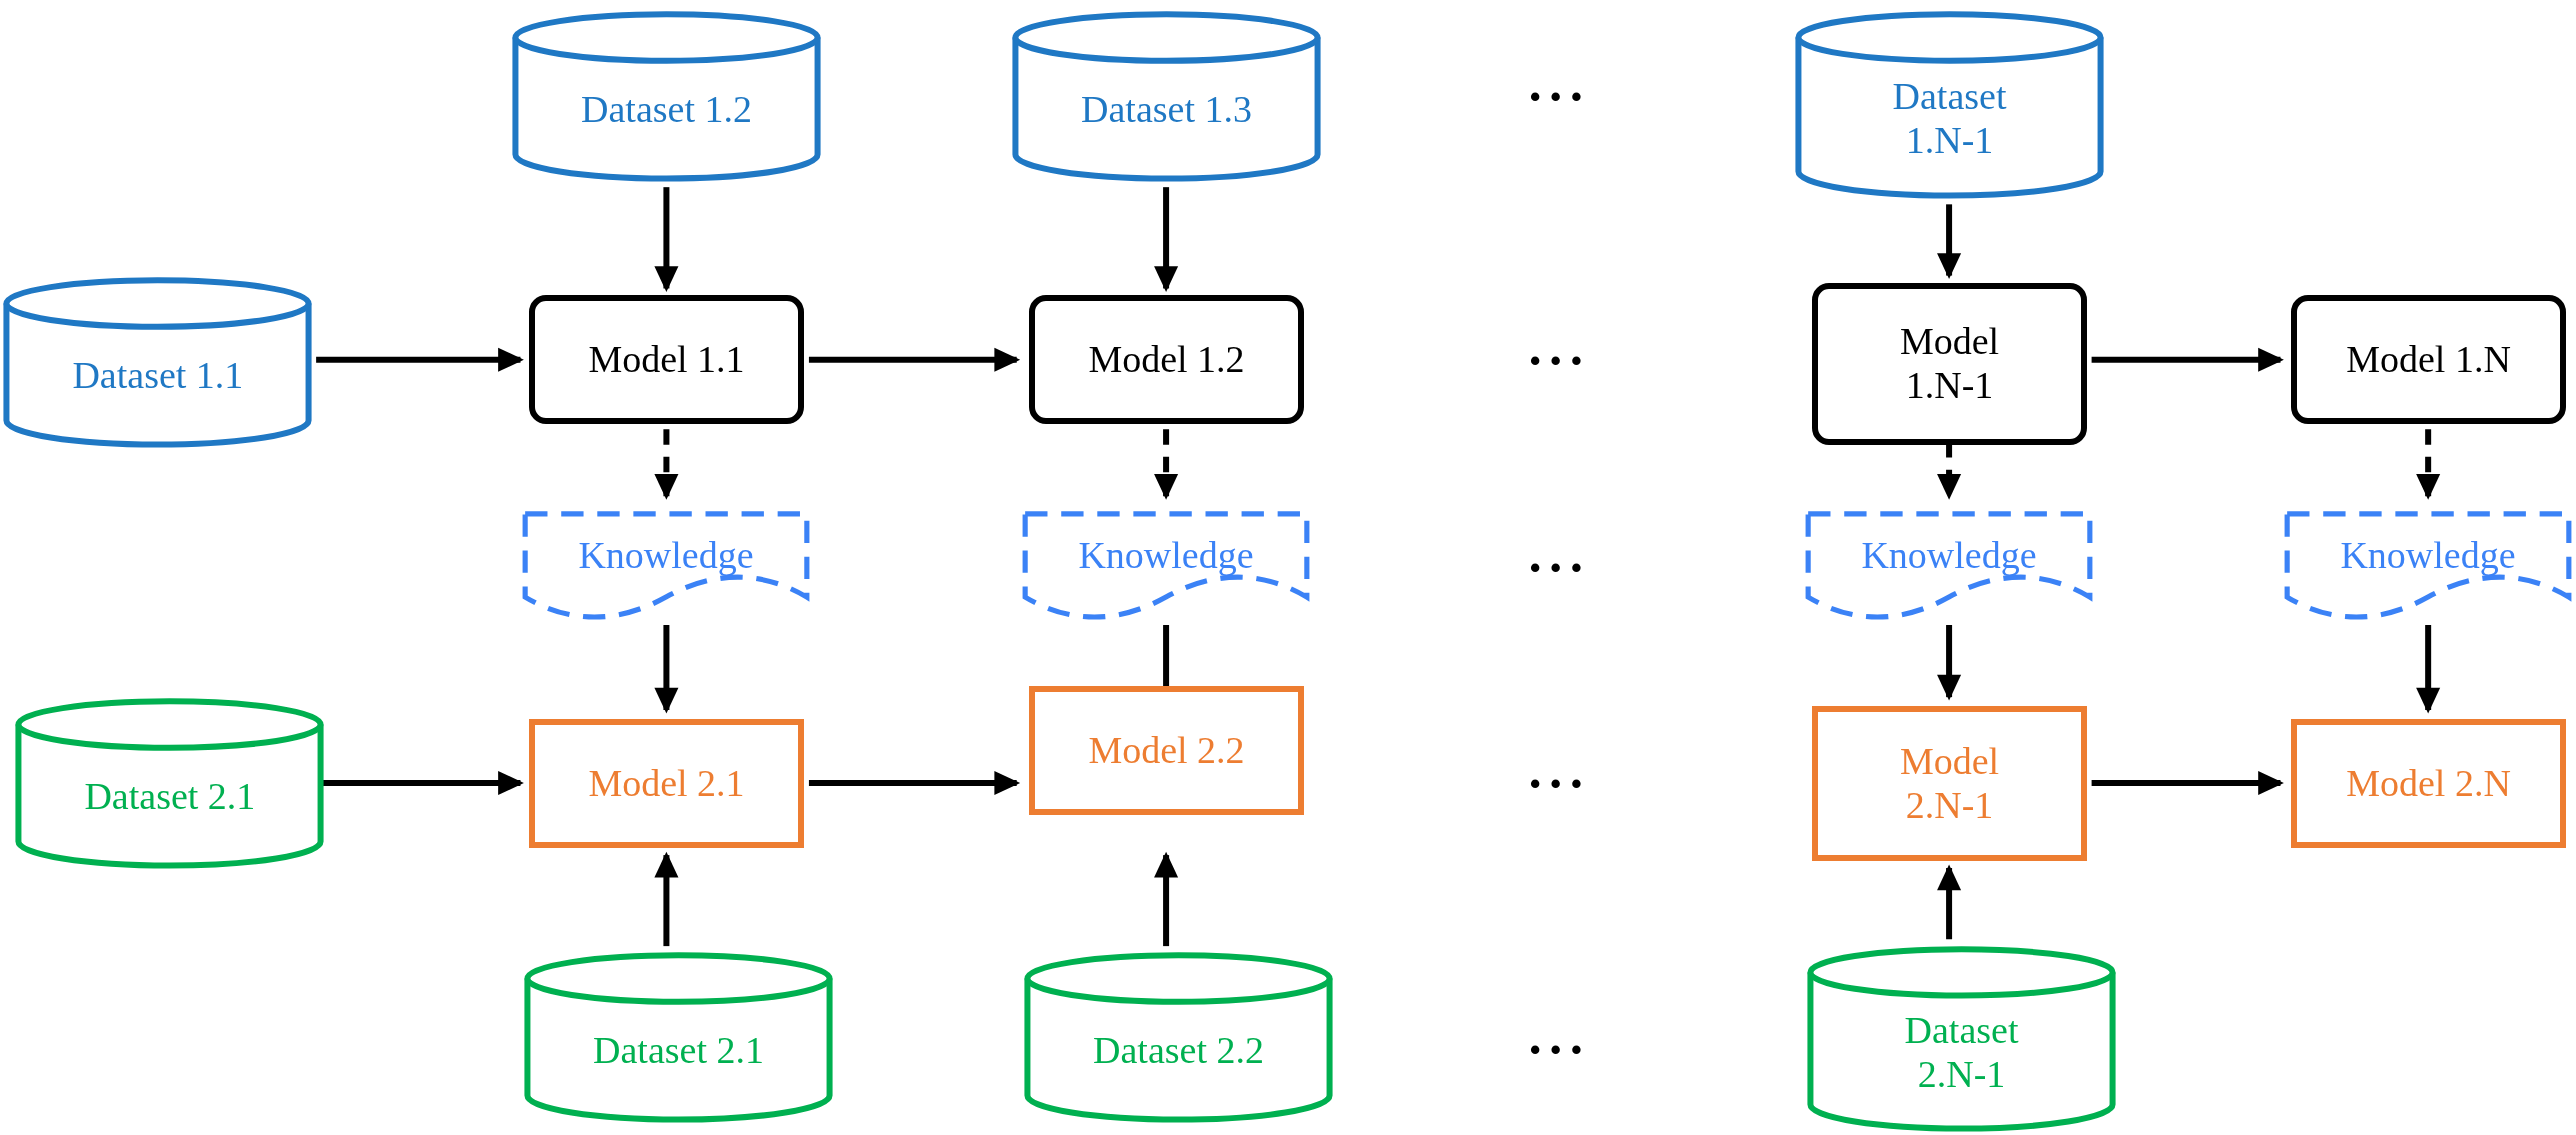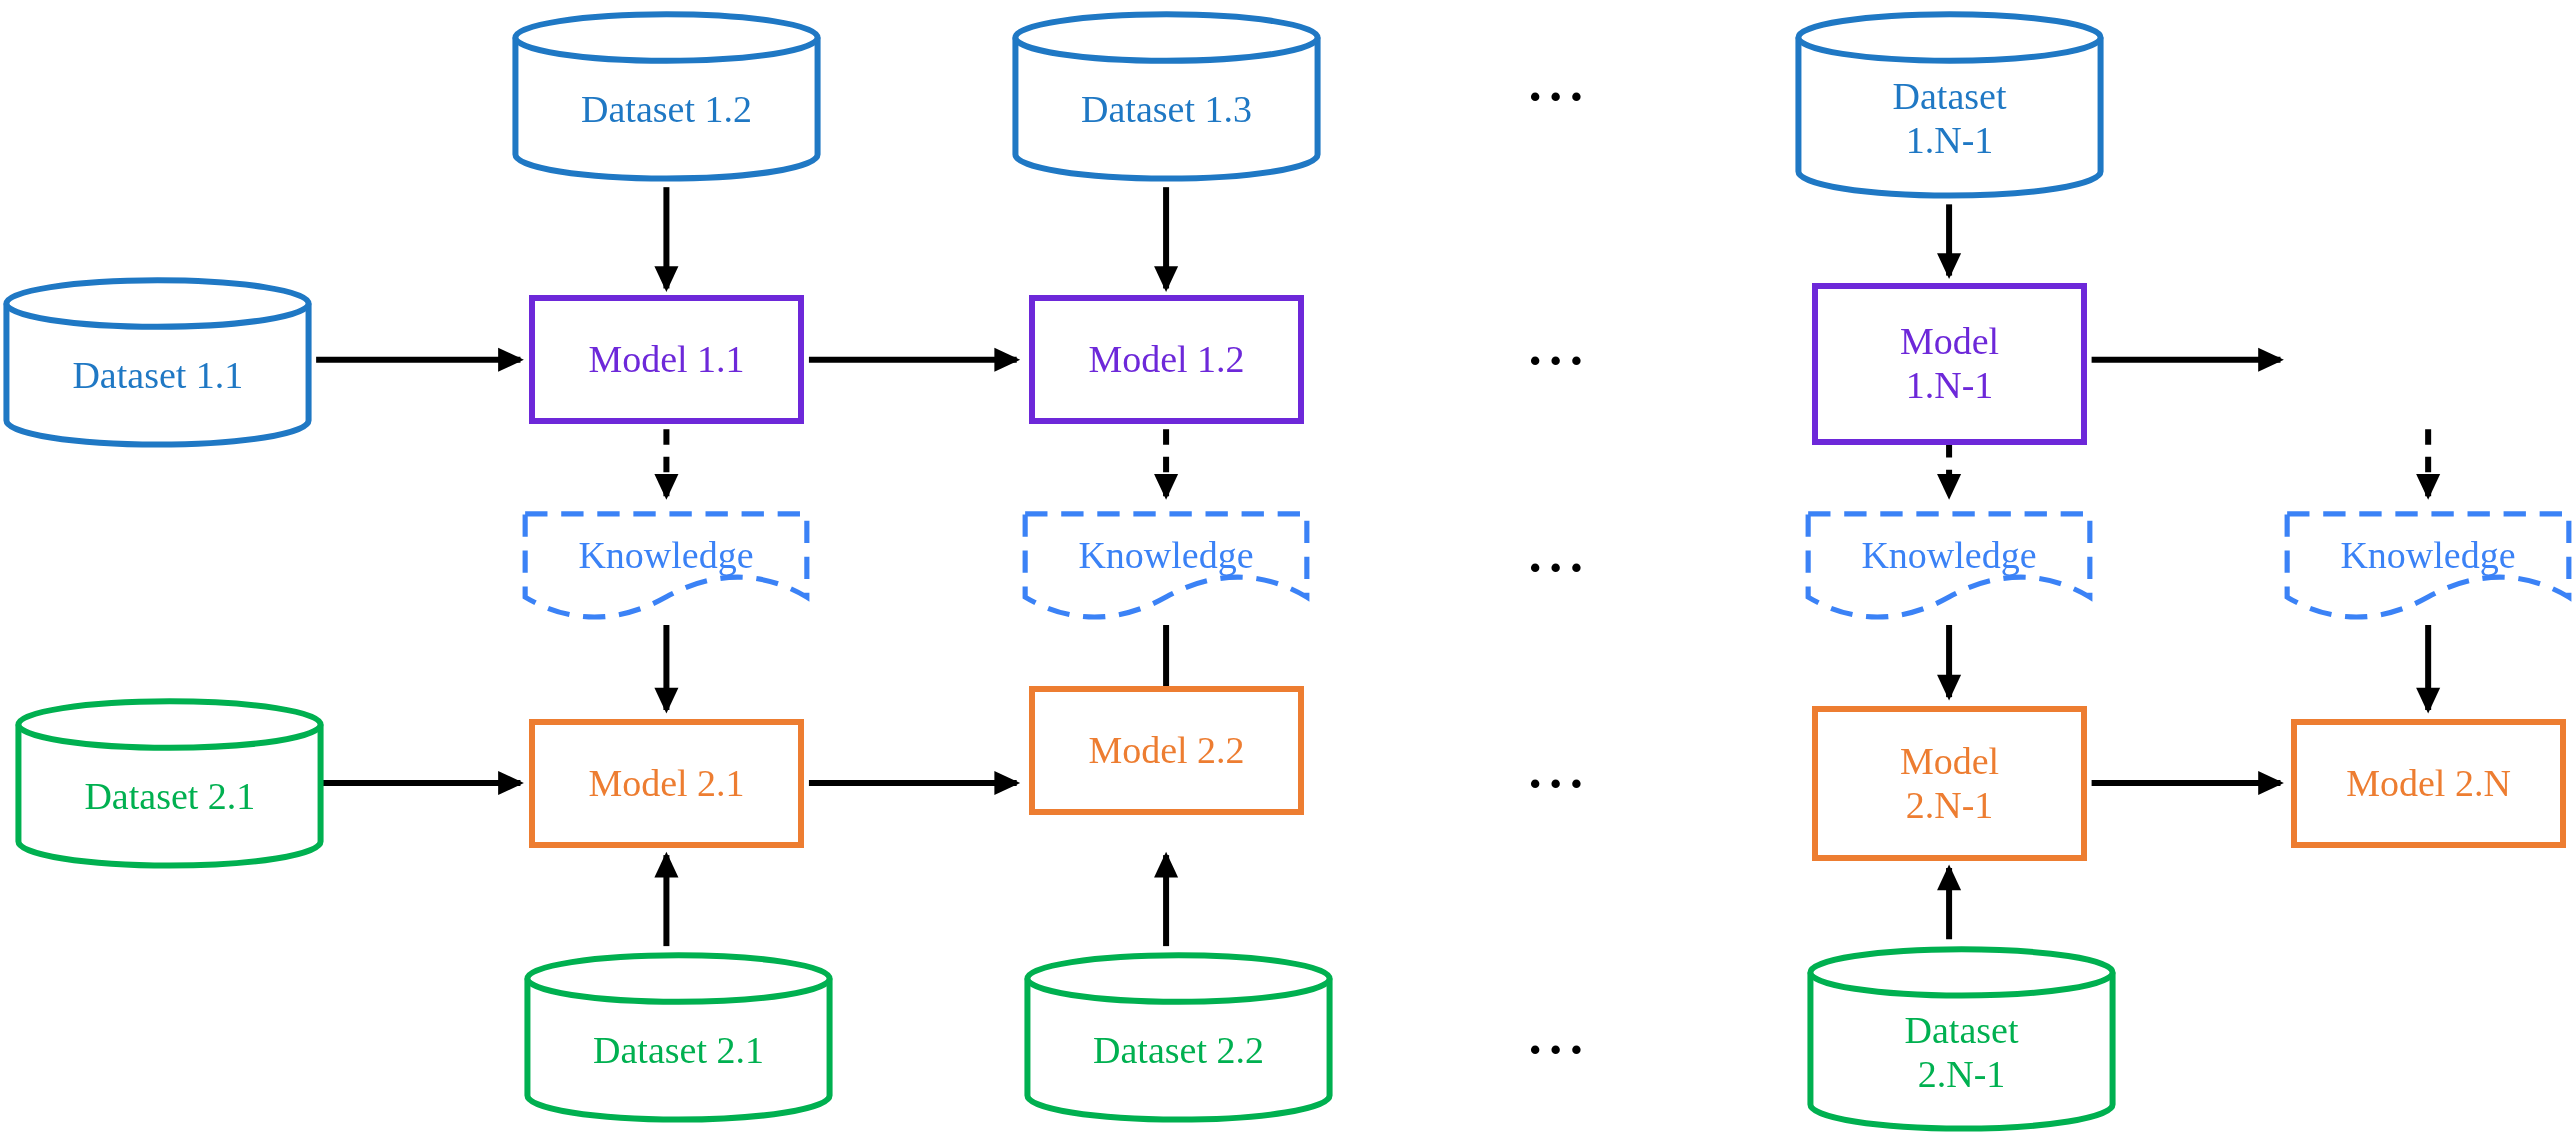--- a/index.html
+++ b/index.html
@@ -13,21 +13,21 @@
   .node{position:absolute;display:flex;align-items:center;justify-content:center;}
   .node .shape{position:absolute;left:0;top:0;width:100%;height:100%;}
   .lbl{
     position:relative;z-index:2;
     font-size:38px;line-height:1.15;text-align:center;
     color:currentColor;
   }
   .cyl .lbl{padding-top:28px;}
   .blue{color:#1F78C4;}
   .green{color:#00B050;margin-left:12px;}
-  .purple{color:#6d28d9;}
+  .purple{color:#000000;border-radius:17px;}
   .orange{color:#ED7D31;}
   .black{color:#3b82f6;}
   .modelbox{
     border:6px solid currentColor;
     background:#fff;
     box-sizing:border-box;
   }
   .wrap2{display:inline-block;max-width:137px;}
   .wrap2c{display:inline-block;max-width:155px;}
   .know .lbl{padding-bottom:36px;}
@@ -118,20 +118,23 @@
   </div>
 
   <div class="node modelbox purple" style="left:1029px;top:295px;width:275px;height:129px">
     <span class="lbl">Model 1.2</span>
   </div>
 
   <div class="node modelbox purple" style="left:1812px;top:283px;width:275px;height:162px">
     <span class="lbl wrap2">Model 1.N-1</span>
   </div>
 
+  <div class="node modelbox purple" style="left:2291px;top:295px;width:275px;height:129px">
+    <span class="lbl">Model 1.N</span>
+  </div>
 
   <div class="node know black" style="left:520px;top:507px;width:292px;height:133px">
     <svg class="shape" viewBox="0 0 340 155" preserveAspectRatio="none">
       <path d="M6 8 H334 V105 C282 74, 226 74, 170 105 C114 136, 58 136, 6 105 Z" fill="#fff" stroke="currentColor" stroke-width="6" stroke-dasharray="26 16"></path>
     </svg>
     <span class="lbl">Knowledge</span>
   </div>
 
   <div class="node know black" style="left:1020px;top:507px;width:292px;height:133px">
     <svg class="shape" viewBox="0 0 340 155" preserveAspectRatio="none">

